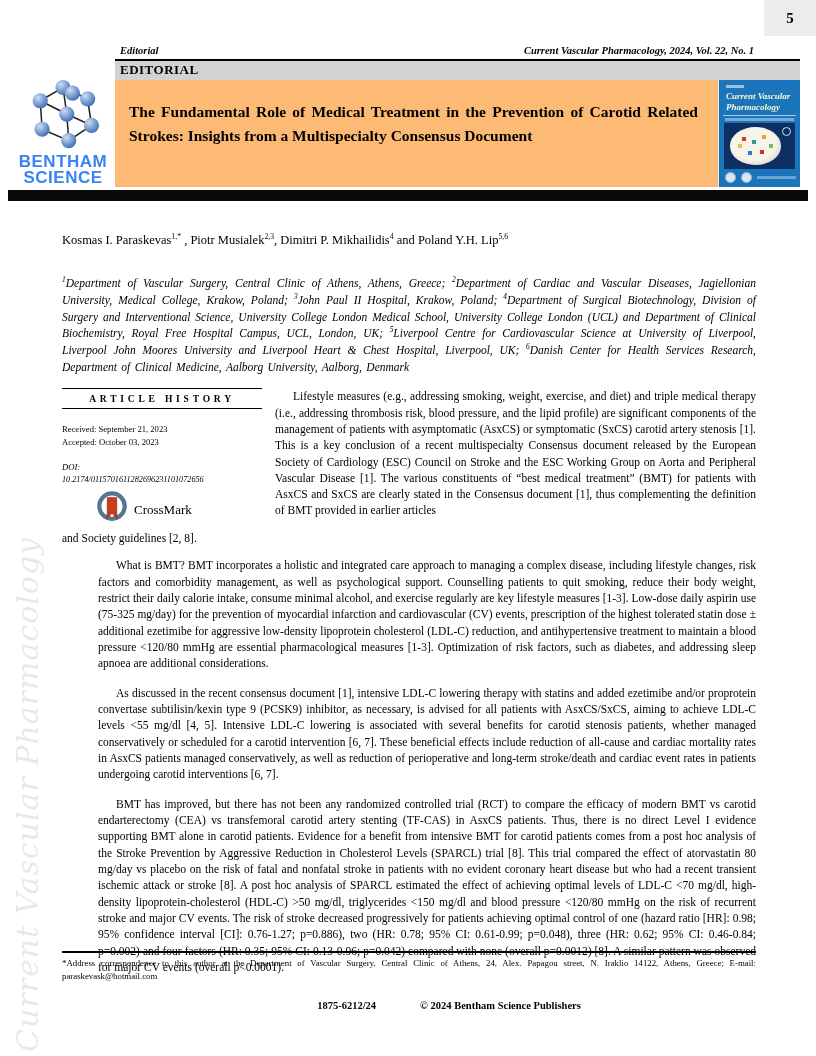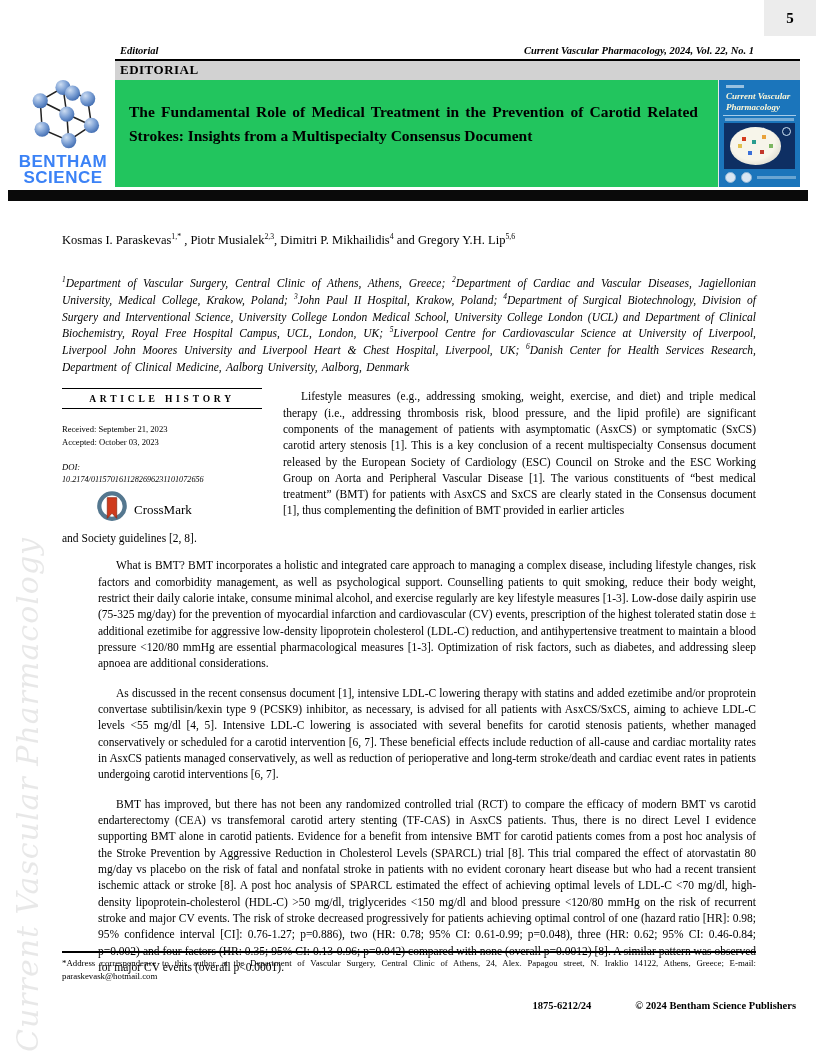--- a/index.html
+++ b/index.html
@@ -35,21 +35,21 @@
 
   
   .header { margin:45px 16px 0 115px; }
   .header-meta { display:flex; justify-content:space-between; padding:0 46px 3px 5px; }
   .kicker, .journal-ref { font-size:10.5px; font-weight:bold; font-style:italic; }
   .editorial-strip {
     background:#d2d2d2; border-top:2px solid #000;
     font-size:13px; font-weight:bold; padding:1px 5px 2px 5px; letter-spacing:0.5px;
   }
   .title-row { display:flex; }
-  .title-block { flex:1; background:#22c55e; padding:20px 20px 0 14px; }
+  .title-block { flex:1; background:#fdba74; padding:20px 20px 0 14px; }
   .title-block h1 {
     font-size:15.5px; font-weight:bold; line-height:1.55; text-align:justify;
   }
 
   
   .cover {
     width:82px; height:107px; background:#1b75bb; position:relative; overflow:hidden;
     flex-shrink:0; border-left:1px solid #e8e8e8;
   }
   .cover-issn { width:18px; height:3px; background:rgba(255,255,255,0.55); margin:5px 0 0 7px; }
@@ -82,21 +82,21 @@
   
   .content { margin:0 60px 0 62px; }
   .authors { margin-top:31px; font-size:12.5px; }
   .authors sup { font-size:0.62em; }
   .affiliations {
     margin-top:27px; font-style:italic; font-size:11.5px; line-height:1.45;
     text-align:justify; word-spacing:1.5px;
   }
   .affiliations sup { font-size:0.65em; font-style:italic; }
 
-  .two-col { display:flex; margin-top:11px; gap:21px; }
+  .two-col { display:flex; margin-top:11px; gap:13px; }
   .history-col { width:200px; flex-shrink:0; padding-top:2px; }
   .hist-rule { border-top:1.2px solid #000; }
   .hist-heading {
     font-size:9.5px; font-weight:bold; letter-spacing:0.4em; text-align:center;
     padding:5px 0 4px 0;
   }
   .hist-item { font-size:8.6px; line-height:1.45; }
   .hist-dates { margin-top:14px; }
   .hist-doi { margin-top:13px; font-style:italic; }
   .hist-doi .doi-number { font-size:8.2px; }
@@ -108,21 +108,21 @@
   }
   .first-para { flex:1; padding-top:2px; }
   .p1-cont { font-size:11.5px; margin-top:3px; }
   .body-para { margin-top:13px;margin-left:36px; }
 
   
   .bottom { position:absolute; left:62px; right:60px; top:951px; }
   .footnote-rule { border-top:2px solid #000; margin-bottom:4px; }
   .footnote { font-size:8.8px; line-height:1.5; text-align:justify; }
   .footer-line {
-    display:flex; justify-content:flex-end; gap:44px; margin-top:17px;
+    display:flex; justify-content:center; gap:44px; margin-top:17px;
     font-size:10.5px; font-weight:bold; transform:translateX(40px);
   }
 </style>
 </head>
 <body>
 
 <div class="page">
 
   <div class="watermark">Current Vascular Pharmacology</div>
 
@@ -189,21 +189,21 @@
           <div class="cover-bottom-bar"></div>
         </div>
       </div>
     </div>
   </div>
 
   <div class="black-bar"></div>
 
   <div class="content">
 
-    <p class="authors"><span>Kosmas I. Paraskevas</span><sup>1,*</sup><span> , Piotr Musialek</span><sup>2,3</sup><span>, Dimitri P. Mikhailidis</span><sup>4</sup><span> and Gregory Y.H. Lip</span><sup>5,6</sup></p>
+    <p class="authors"><span>Kosmas I. Paraskevas</span><sup>1,*</sup><span> , Piotr Musialek</span><sup>2,3</sup><span>, Dimitri P. Mikhailidis</span><sup>4</sup><span> and Poland Y.H. Lip</span><sup>5,6</sup></p>
 
     <p class="affiliations"><sup>1</sup><span>Department of Vascular Surgery, Central Clinic of Athens, Athens, Greece; </span><sup>2</sup><span>Department of Cardiac and Vascular Diseases, Jagiellonian University, Medical College, Krakow, Poland; </span><sup>3</sup><span>John Paul II Hospital, Krakow, Poland; </span><sup>4</sup><span>Department of Surgical Biotechnology, Division of Surgery and Interventional Science, University College London Medical School, University College London (UCL) and Department of Clinical Biochemistry, Royal Free Hospital Campus, UCL, London, UK; </span><sup>5</sup><span>Liverpool Centre for Cardiovascular Science at University of Liverpool, Liverpool John Moores University and Liverpool Heart &amp; Chest Hospital, Liverpool, UK; </span><sup>6</sup><span>Danish Center for Health Services Research, Department of Clinical Medicine, Aalborg University, Aalborg, Denmark</span></p>
 
     <div class="two-col">
       <div class="history-col">
         <div class="hist-rule"></div>
         <div class="hist-heading">ARTICLE HISTORY</div>
         <div class="hist-rule"></div>
         <div class="hist-item hist-dates">
           <div>Received: September 21, 2023</div>

